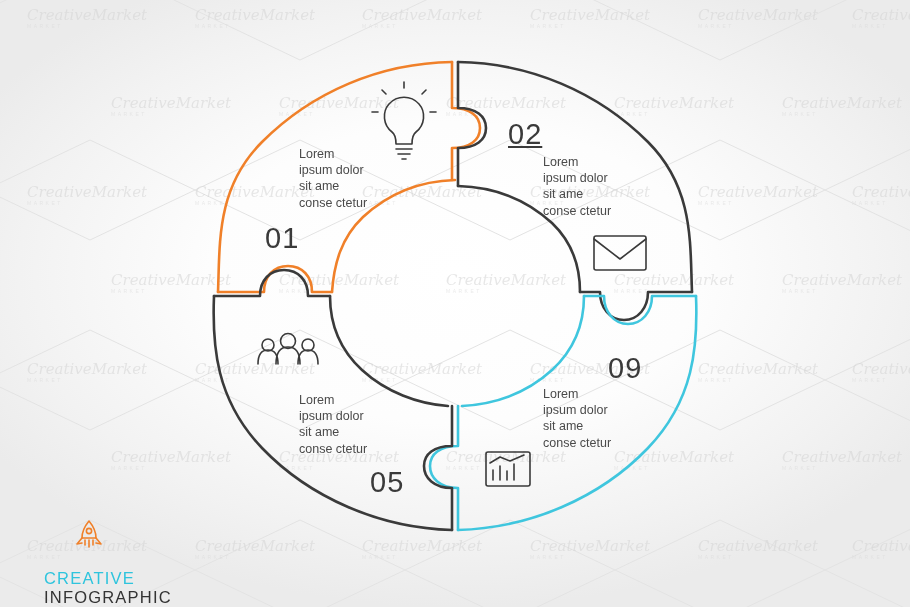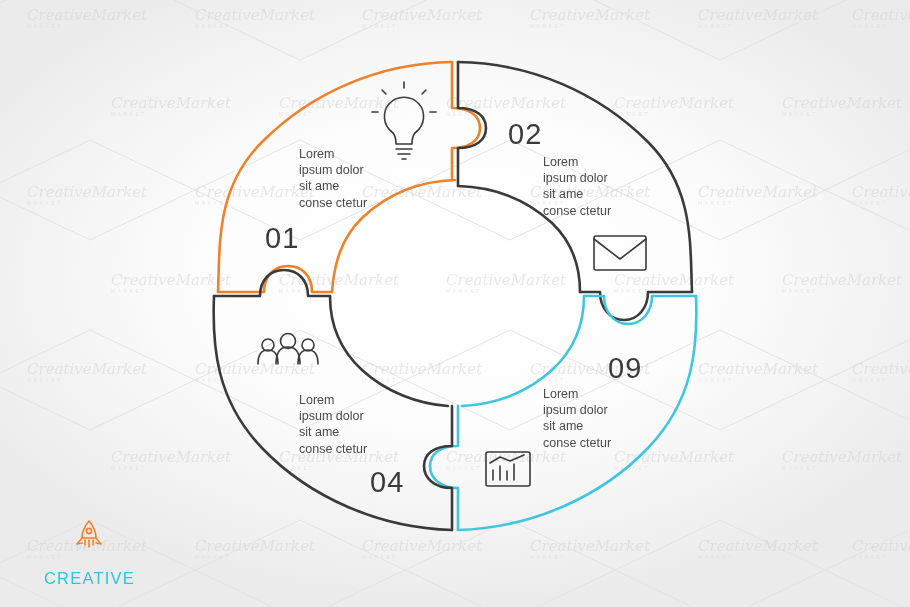--- a/index.html
+++ b/index.html
@@ -63,21 +63,21 @@
     height: 607px;
   }
   .num {
     position: absolute;
     font-family: "Liberation Sans", sans-serif;
     font-size: 29px;
     color: #3a3a3a;
     letter-spacing: 1px;
   }
   .num.n1 { left: 265px; top: 222px; }
-  .num.n2 { left: 508px; top: 118px; }
+  .num.n2 { left: 508px; top: 118px; text-decoration: underline; }
   .num.n3 { left: 608px; top: 352px; }
   .num.n4 { left: 370px; top: 466px; }
   .blurb {
     position: absolute;
     font-family: "Liberation Sans", sans-serif;
     font-size: 12.5px;
     line-height: 16.2px;
     color: #4a4a4a;
     white-space: pre-line;
   }
@@ -419,21 +419,21 @@
         <path d="M 276 364 C 276 352 281 347 288 347 C 295 347 300 352 300 364"></path>
         <circle cx="308" cy="345" r="6"></circle>
         <path d="M 298 364 C 298 354 302 350 308 350 C 314 350 318 354 318 364"></path>
       </g>
     </g>
   </svg>
 
   <div class="num n1">01</div>
   <div class="num n2">02</div>
   <div class="num n3">09</div>
-  <div class="num n4">04</div>
+  <div class="num n4">05</div>
 
   <div class="blurb b1">Lorem
 ipsum dolor
 sit ame
 conse ctetur</div>
   <div class="blurb b2">Lorem
 ipsum dolor
 sit ame
 conse ctetur</div>
   <div class="blurb b3">Lorem
@@ -452,16 +452,17 @@
         <circle cx="17" cy="12" r="2.6"></circle>
         <path d="M 10 19 L 5 25 L 10 24"></path>
         <path d="M 24 19 L 29 25 L 24 24"></path>
         <path d="M 13 21 L 13 26"></path>
         <path d="M 17 21 L 17 28"></path>
         <path d="M 21 21 L 21 26"></path>
       </g>
     </svg>
     <div class="logo-text">
       <span class="l1">CREATIVE</span>
+      <span class="l2">INFOGRAPHIC</span>
     </div>
   </div>
 
 </div>
 
 </body></html>

